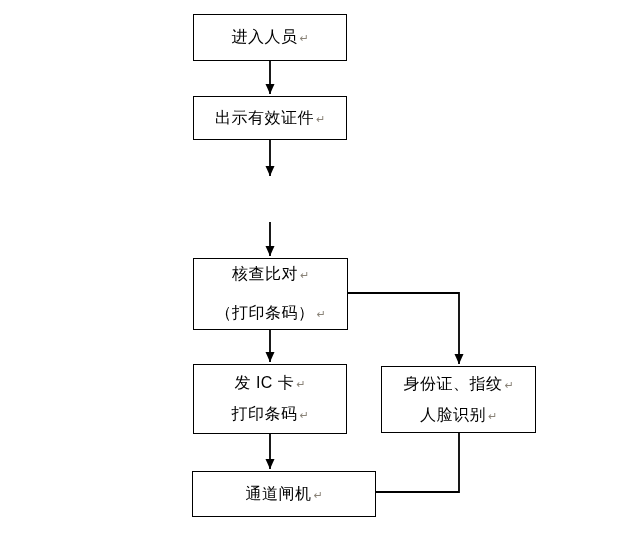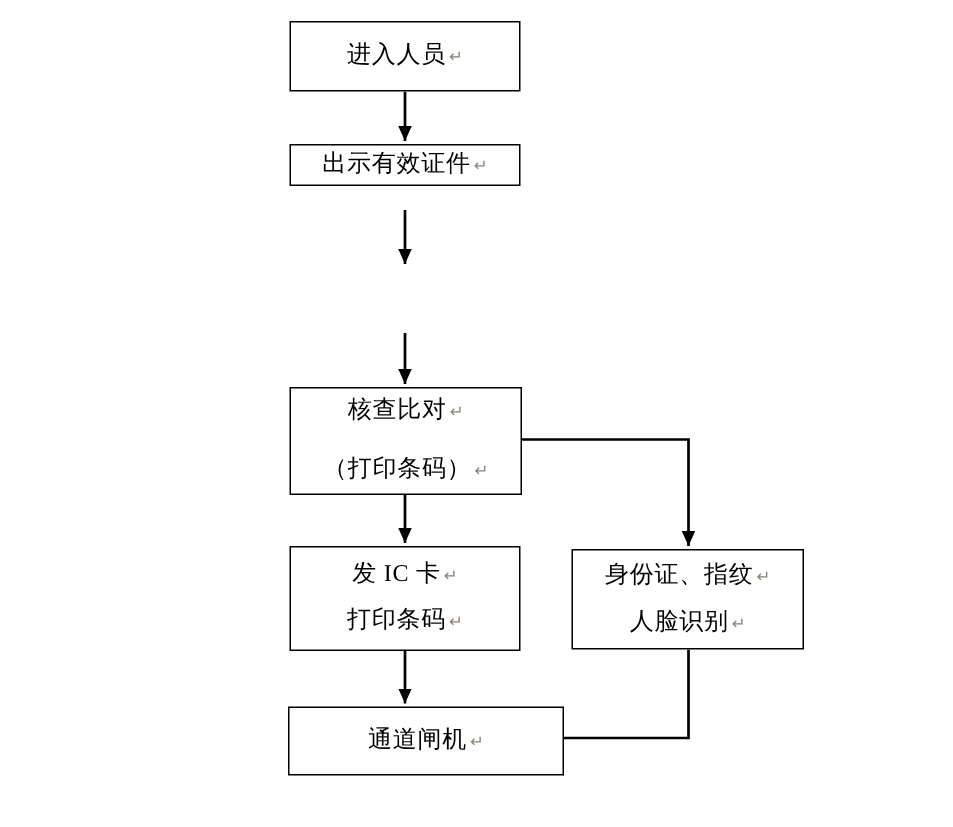--- a/index.html
+++ b/index.html
@@ -5,21 +5,21 @@
   html, body {
     margin: 0;
     padding: 0;
     background: #ffffff;
   }
   .canvas {
     position: relative;
     width: 635px;
     height: 551px;
     background: #ffffff;
-    font-family: Liberation Serif, serif;
+    font-family: Liberation Sans, sans-serif;
     overflow: hidden;
   }
   .connectors {
     position: absolute;
     left: 0;
     top: 0;
     width: 635px;
     height: 551px;
     pointer-events: none;
   }
@@ -42,21 +42,21 @@
     text-align: center;
   }
   .pmark {
     font-size: 11px;
     color: #8a8378;
     margin-left: 2px;
     letter-spacing: 0;
   }
   
   #n-enter     { left: 193px; top: 14px;  width: 154px; height: 47px; }
-  #n-show      { left: 193px; top: 96px;  width: 154px; height: 28px; }
+  #n-show      { left: 193px; top: 96px;  width: 154px; height: 44px; }
   #n-scan      { left: 193px; top: 178px; width: 154px; height: 44px; }
   #n-verify    { left: 193px; top: 258px; width: 155px; height: 72px; justify-content: space-between; }
   #n-ic        { left: 193px; top: 364px; width: 154px; height: 70px; }
   #n-bio       { left: 381px; top: 366px; width: 155px; height: 67px; }
   #n-gate      { left: 192px; top: 471px; width: 184px; height: 46px; }
 </style>
 </head>
 <body>
 
 <div class="canvas">

